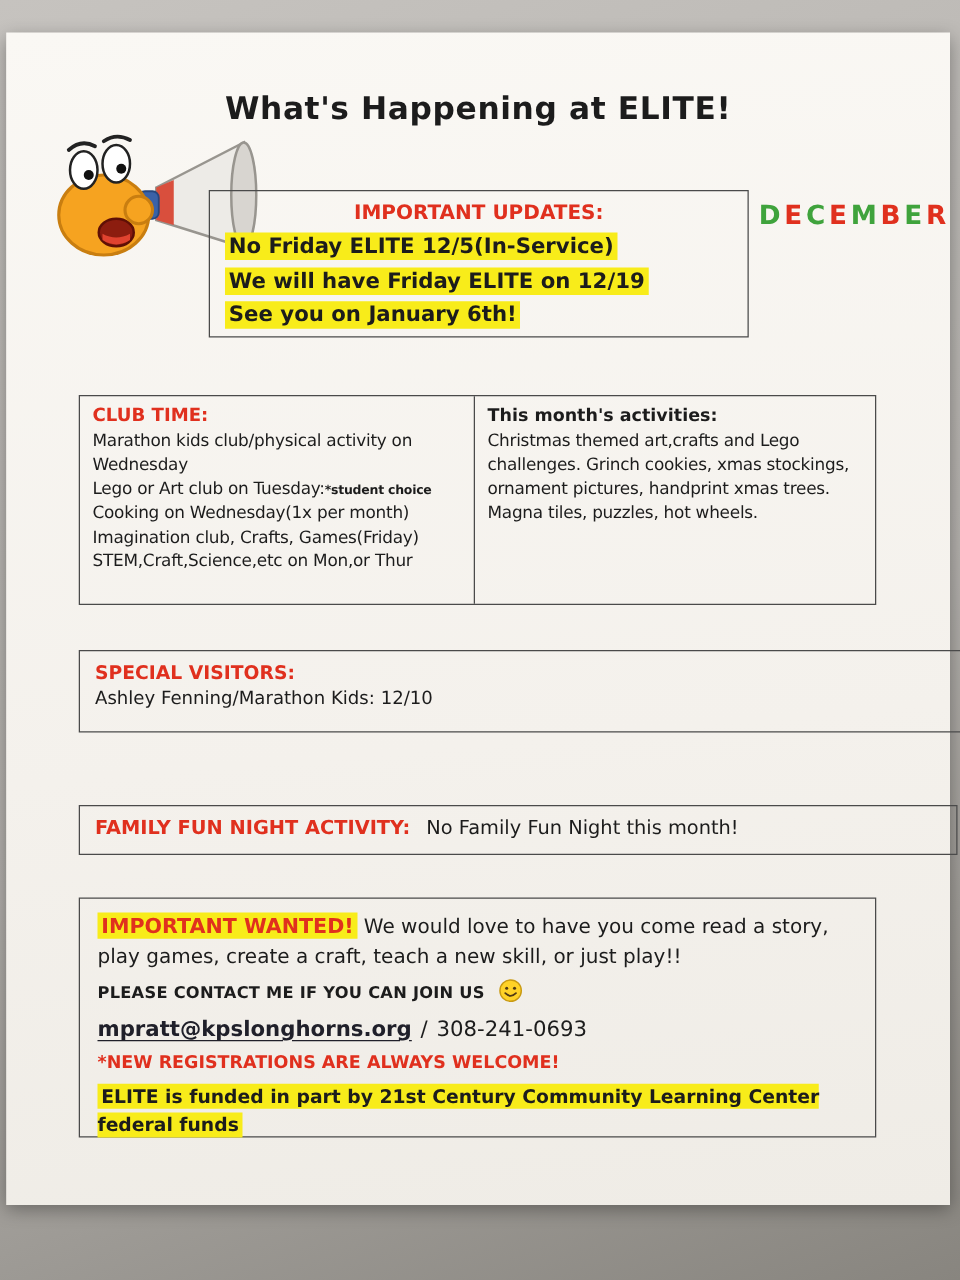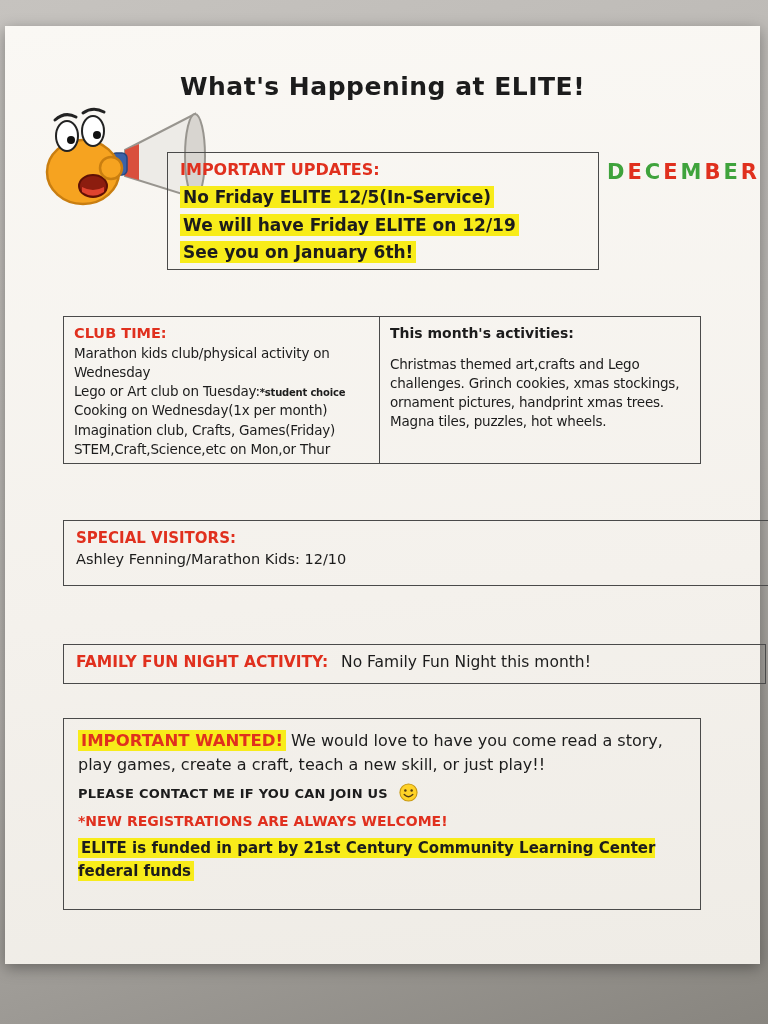--- a/index.html
+++ b/index.html
@@ -20,35 +20,35 @@
     text-align:center;font-size:25px;font-weight:bold;margin:0;
     letter-spacing:.5px;
   }
   .month{
     position:absolute;top:94px;left:0;width:100%;
     text-align:right;font-size:21px;font-weight:bold;letter-spacing:3px;margin-top:40px;
   }
   .megaphone{position:absolute;left:32px;top:72px;}
   .box{position:absolute;border:1.5px solid #4a4a4a;background:transparent;box-sizing:border-box;}
   .box-important{left:162px;top:126px;width:432px;height:118px;padding:7px 12px;}
-  .box-club{left:58px;top:290px;width:638px;height:148px;display:flex;}
+  .box-club{left:58px;top:290px;width:638px;height:168px;display:flex;}
   .box-special{left:58px;top:494px;width:762px;height:66px;padding:8px 12px;}
   .box-family{left:58px;top:618px;width:703px;height:40px;padding:8px 12px;}
   .box-volunteers{left:58px;top:692px;width:638px;height:192px;padding:10px 14px;}
   .red-head{color:var(--red);font-weight:bold;}
-  .box-important .red-head{font-size:16px;margin-bottom:5px;}
+  .box-important .red-head{font-size:16px;margin-bottom:5px;text-align:center;}
   .hl{background:var(--highlight);padding:1px 3px;}
   .update-line{font-size:17px;font-weight:bold;line-height:1.62;}
   .club-left{width:316px;border-right:1.5px solid #4a4a4a;padding:8px 8px 8px 10px;box-sizing:border-box;}
   .club-right{flex:1;padding:8px 10px;box-sizing:border-box;}
   .club-text{font-size:13.5px;line-height:1.42;letter-spacing:-.2px;font-weight:500;}
   .club-left .red-head{font-size:14.5px;margin-bottom:3px;}
   .tuesday-line{white-space:nowrap;}
   .tuesday-note{font-size:10px;font-weight:bold;}
-  .activities-head{font-weight:bold;font-size:14px;margin-bottom:14px;}
+  .activities-head{font-weight:bold;font-size:14px;margin-bottom:3px;}
   .box-special .red-head{font-size:15px;margin-bottom:4px;}
   .special-line{font-size:14.5px;font-weight:500;}
   .family-row{font-size:15.5px;white-space:nowrap;}
   .family-row .red-head{font-size:15.5px;margin-right:8px;}
   .vol-p{margin:0 0 7px 0;font-size:16px;line-height:1.45;font-weight:500;}
   .vol-head{color:var(--red);font-weight:bold;font-size:16.5px;}
   .contact-line{font-size:13px;font-weight:bold;letter-spacing:.2px;margin:2px 0 8px 0;}
   .smiley{display:inline-block;vertical-align:-4px;margin-left:6px;}
   .email-line{font-size:17px;margin:0 0 8px 0;font-weight:500;}
   .email-link{color:#20202a;font-weight:bold;text-decoration:underline;text-underline-offset:3px;}
@@ -127,19 +127,22 @@
       <span>PLEASE CONTACT ME IF YOU CAN JOIN US</span>
       <span class="smiley">
         <svg width="19" height="19" viewBox="0 0 20 20" aria-hidden="true">
           <circle cx="10" cy="10" r="9" fill="#ffd227" stroke="#c99a12" stroke-width="1.2"></circle>
           <circle cx="6.7" cy="8" r="1.3" fill="#513a14"></circle>
           <circle cx="13.3" cy="8" r="1.3" fill="#513a14"></circle>
           <path d="M5.5,12.2 q4.5,4.4 9,0" stroke="#513a14" stroke-width="1.5" fill="none" stroke-linecap="round"></path>
         </svg>
       </span>
     </p>
+    <p class="email-line">
+      <span class="email-link">mpratt@kpslonghorns.org</span><span class="sep">/</span><span>308-241-0693</span>
+    </p>
     <p class="reg-line">*NEW REGISTRATIONS ARE ALWAYS WELCOME!</p>
     <p class="funding-line">
       <span class="hl">ELITE is funded in part by 21st Century Community Learning Center federal funds</span>
     </p>
   </div>
 
 </div>
 
 </body></html>

